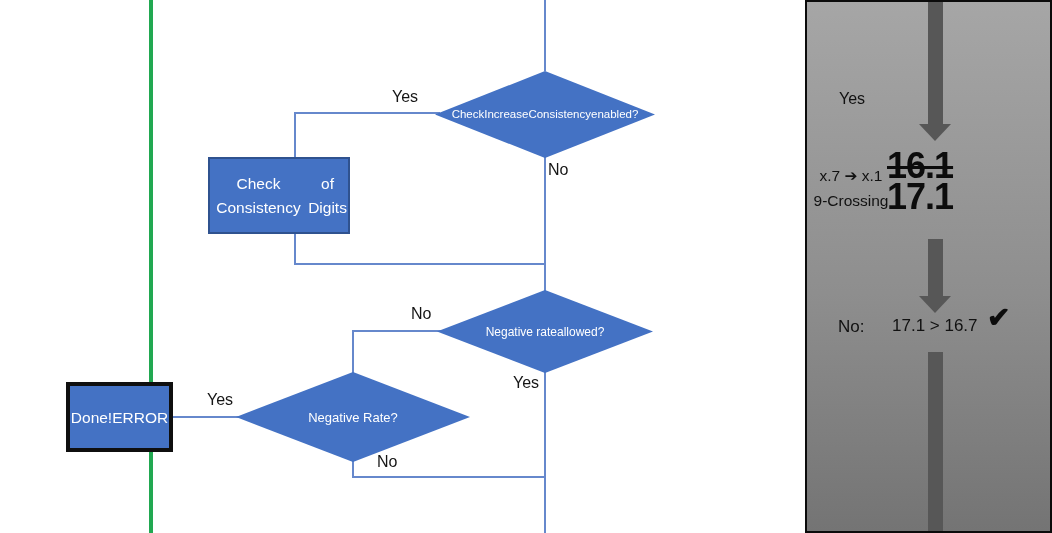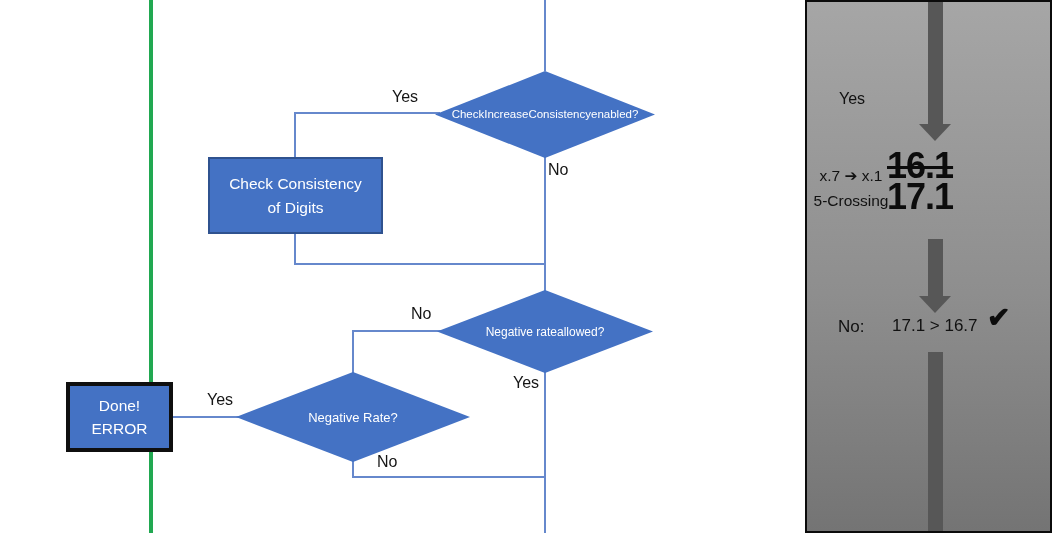--- a/index.html
+++ b/index.html
@@ -15,29 +15,29 @@
   .diamond {
     position:absolute; background:#4472c4;
     clip-path:polygon(50% 0, 100% 50%, 50% 100%, 0 50%);
     display:flex; align-items:center; justify-content:center;
     color:#ffffff; text-align:center;
   }
   .d1 { left:435px; top:71px;  width:220px; height:87px; font-size:11.5px; line-height:17px; }
   .d2 { left:437px; top:290px; width:216px; height:83px; font-size:12px;  line-height:18px; }
   .d3 { left:236px; top:372px; width:234px; height:90px; font-size:13px; }
   .process {
-    position:absolute; left:208px; top:157px; width:175px; height:77px;
+    position:absolute; left:208px; top:157px; width:142px; height:77px;
     background:#4472c4; border:2px solid #2f528f; color:#ffffff;
-    display:flex; flex-direction:column; align-items:center; justify-content:center;
+    display:flex; flex-direction:row; align-items:center; justify-content:center;
     font-size:15.5px; line-height:24px; text-align:center;
   }
   .terminal {
     position:absolute; left:66px; top:382px; width:107px; height:70px;
     background:#4472c4; border:4px solid #0f0f0f; color:#ffffff;
-    display:flex; flex-direction:column; align-items:center; justify-content:center;
+    display:flex; align-items:center; justify-content:center;
     font-size:15.5px; line-height:23px; text-align:center; z-index:3;
   }
   .lbl { position:absolute; font-size:16px; color:#151515; white-space:nowrap; }
   .lbl.yes-top    { left:392px; top:88px;  }
   .lbl.no-top     { left:548px; top:161px; }
   .lbl.no-mid     { left:411px; top:305px; }
   .lbl.yes-mid    { left:513px; top:374px; }
   .lbl.yes-done   { left:207px; top:391px; }
   .lbl.no-bottom  { left:377px; top:453px; }
   
@@ -119,21 +119,21 @@
   <span class="lbl no-bottom">No</span>
 
   <div class="panel">
     <div class="shaft a1"></div>
     <div class="head a1"></div>
 
     <span class="p-yes">Yes</span>
 
     <div class="mapping">
       <div>x.7 ➔ x.1</div>
-      <div>5-Crossing</div>
+      <div>9-Crossing</div>
     </div>
 
     <div class="numbers">
       <div class="old">16.1</div>
       <div class="new">17.1</div>
     </div>
 
     <div class="shaft a2"></div>
     <div class="head a2"></div>
 

